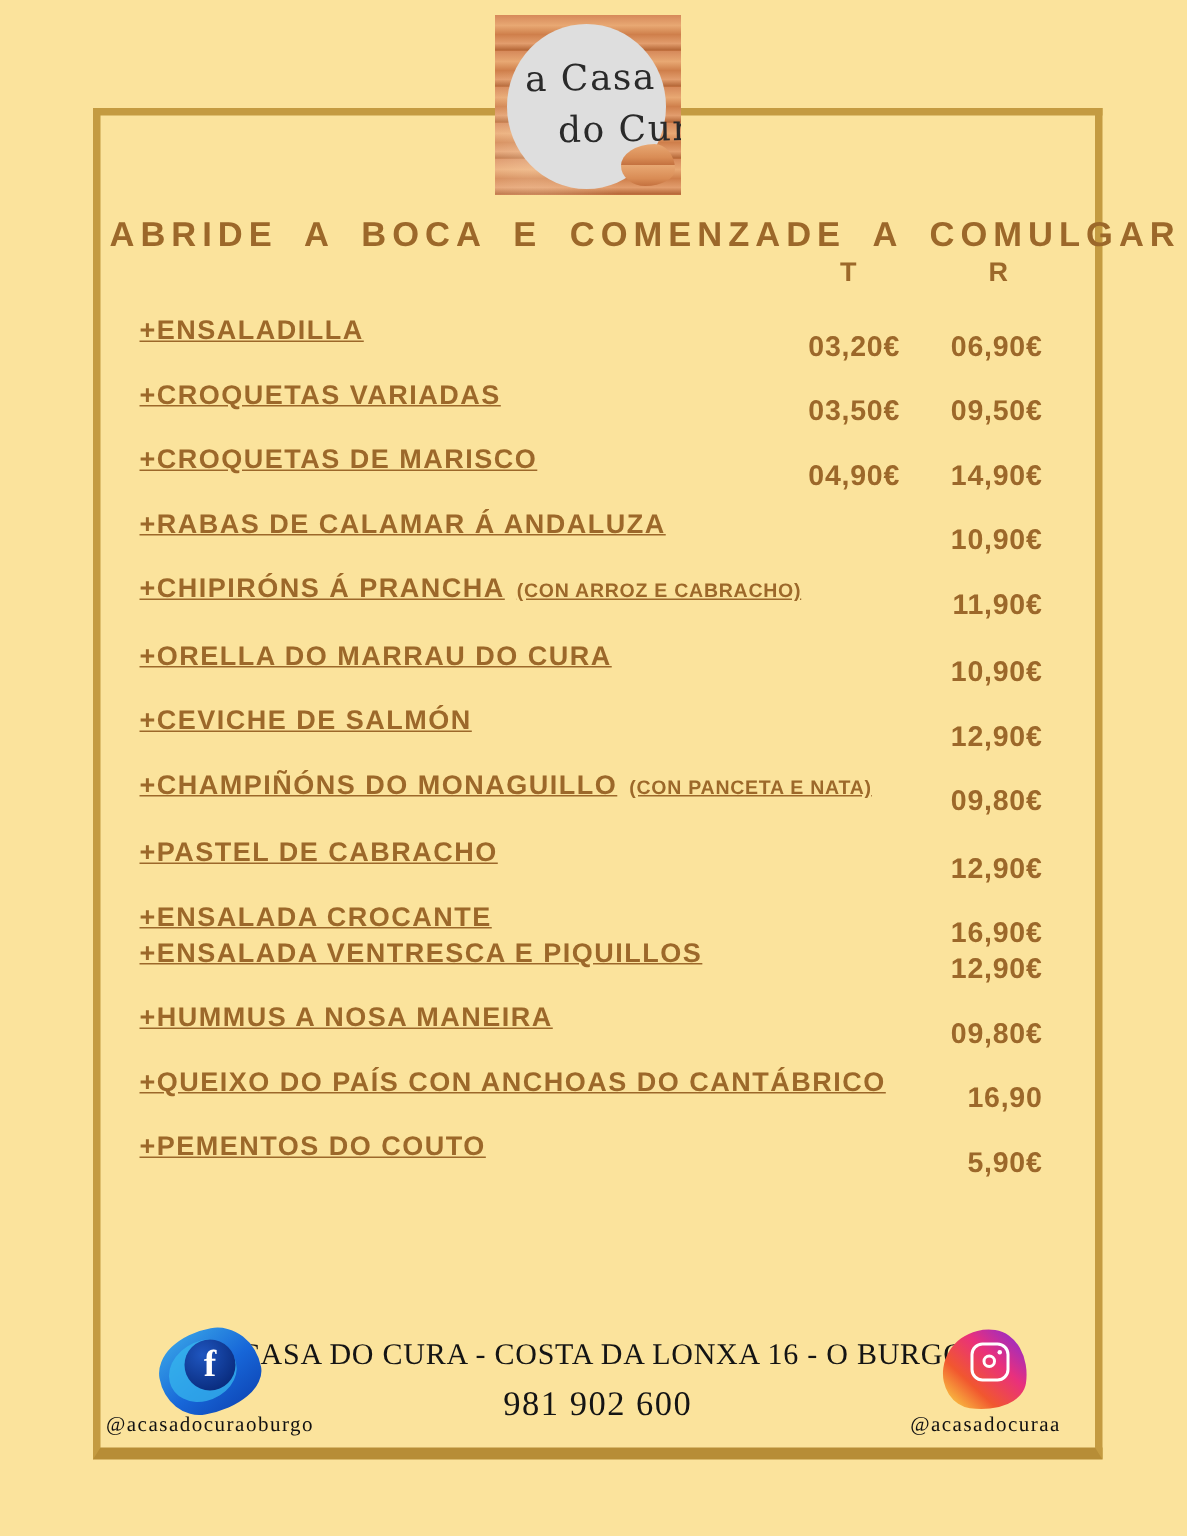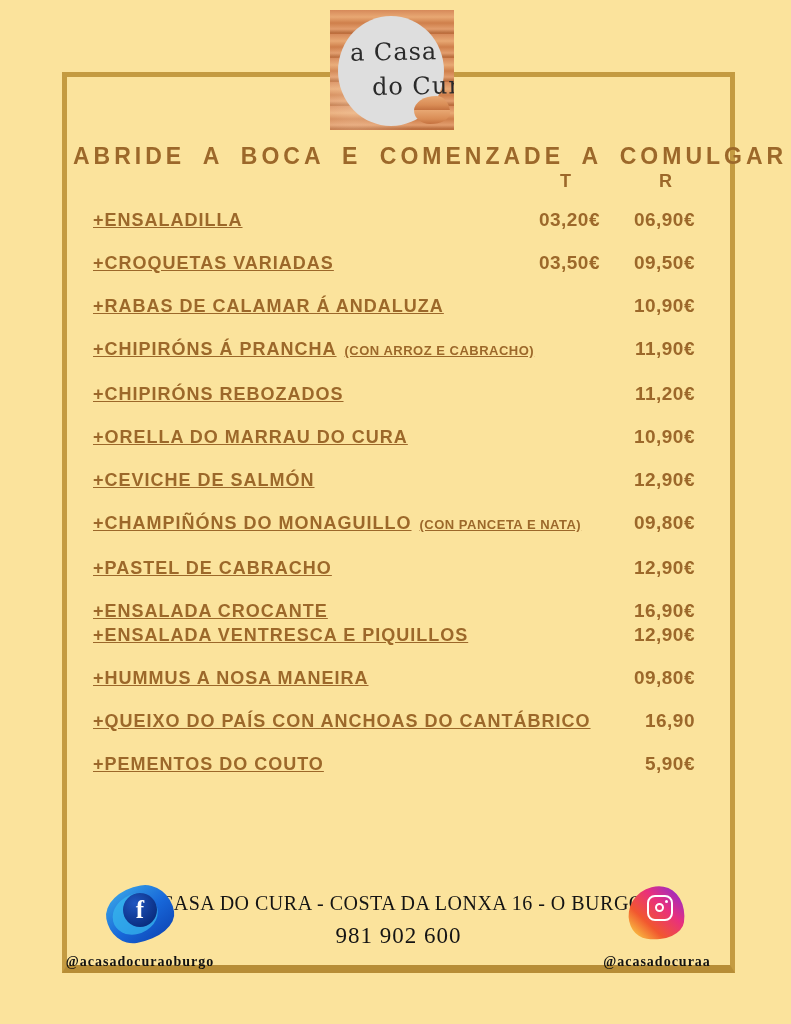--- a/index.html
+++ b/index.html
@@ -61,36 +61,36 @@
   .item-name{
     color:var(--brown);font-weight:bold;font-size:18px;letter-spacing:1px;
     white-space:nowrap;line-height:22px;display:block;text-decoration:underline;
   }
   .note{font-size:13px;letter-spacing:.5px;margin-left:8px;}
   .sub{
     color:var(--brown);font-weight:bold;font-size:13px;letter-spacing:.4px;
     margin:3px 0 0 8px;line-height:16px;white-space:nowrap;
   }
   .price{
-    position:absolute;top:0;color:var(--brown);font-weight:bold;font-size:19px;
+    position:absolute;top:12px;color:var(--brown);font-weight:bold;font-size:19px;
     letter-spacing:.5px;line-height:22px;white-space:nowrap;
   }
   .price.t{right:95px;} .price.r{right:0;}
   
   .addr,.phone{
     position:absolute;left:62px;width:673px;text-align:center;
     font-family:"Liberation Serif",serif;color:var(--ink);white-space:nowrap;
   }
   .addr{top:892px;font-size:20px;letter-spacing:.5px;}
   .phone{top:923px;font-size:23px;letter-spacing:1px;}
   .social{position:absolute;top:886px;width:160px;text-align:center;}
   .social.fb{left:60px;} .social.ig{left:582px;width:150px;}
   .handle{
-    display:block;margin-top:12px;font-family:"Liberation Serif",serif;
-    font-weight:bold;font-size:14px;letter-spacing:1px;color:#111;white-space:nowrap;
+    display:block;margin-top:1px;font-family:"Liberation Serif",serif;
+    font-weight:normal;font-size:14px;letter-spacing:1px;color:#111;white-space:nowrap;
   }
   .icon-box{position:relative;width:68px;height:56px;margin:0 auto;}
   .fb-blob{
     position:absolute;inset:0;transform:rotate(-10deg);
     background:linear-gradient(150deg,#3aa7e8 5%,#1766d8 55%,#0c3fae 100%);
     border-radius:58% 42% 62% 38% / 48% 56% 44% 52%;
   }
   .fb-blob2{
     position:absolute;left:6px;top:8px;width:46px;height:40px;opacity:.75;
     background:#35b5ee;border-radius:60% 40% 55% 45% / 55% 50% 50% 45%;
@@ -141,30 +141,31 @@
     <span class="item-name"><span>+ENSALADILLA</span></span>
     <span class="price t">03,20€</span>
     <span class="price r">06,90€</span>
   </div>
   <div class="row">
     <span class="item-name"><span>+CROQUETAS VARIADAS</span></span>
     <span class="price t">03,50€</span>
     <span class="price r">09,50€</span>
   </div>
   <div class="row">
+    <span class="item-name"><span>+CROQUETAS DE MARISCO</span></span>
+    <span class="price t">04,90€</span>
+    <span class="price r">14,90€</span>
+  </div>
+  <div class="row">
     <span class="item-name"><span>+RABAS DE CALAMAR Á ANDALUZA</span></span>
     <span class="price r">10,90€</span>
   </div>
   <div class="row">
     <span class="item-name"><span>+CHIPIRÓNS Á PRANCHA</span><span class="note">(CON ARROZ E CABRACHO)</span></span>
     <span class="price r">11,90€</span>
-  </div>
-  <div class="row">
-    <span class="item-name"><span>+CHIPIRÓNS REBOZADOS</span></span>
-    <span class="price r">11,20€</span>
   </div>
   <div class="row">
     <span class="item-name"><span>+ORELLA DO MARRAU DO CURA</span></span>
     <span class="price r">10,90€</span>
   </div>
   <div class="row">
     <span class="item-name"><span>+CEVICHE DE SALMÓN</span></span>
     <span class="price r">12,90€</span>
   </div>
   <div class="row">

